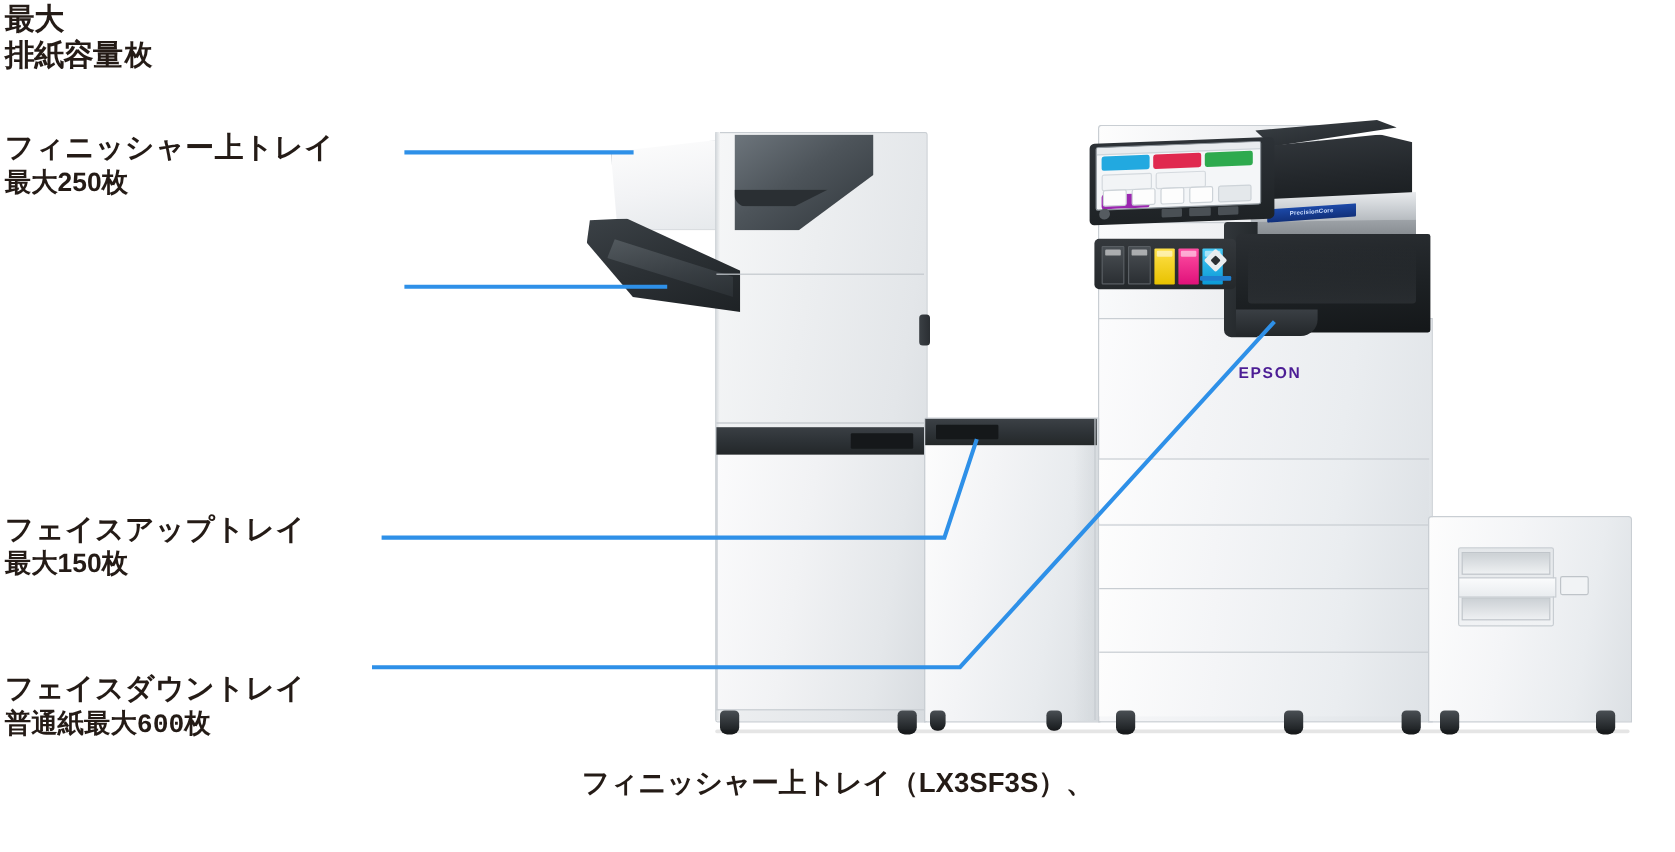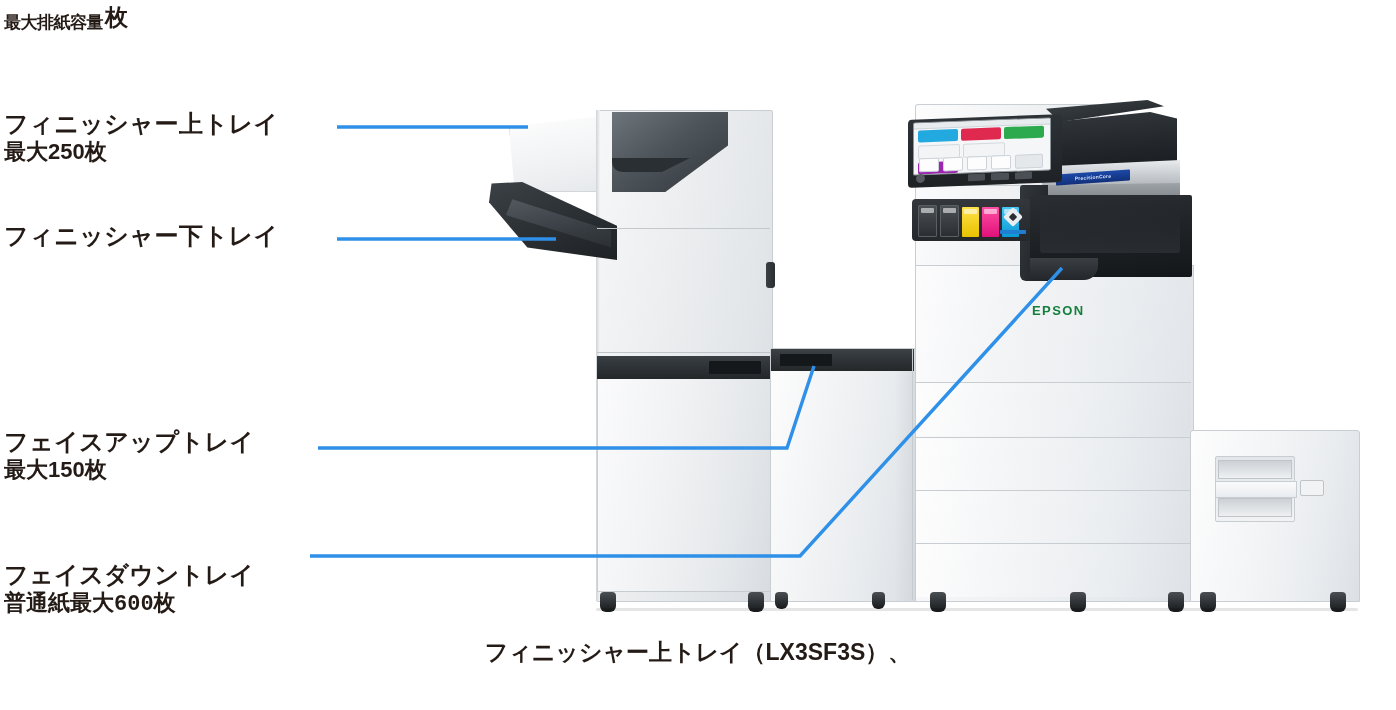--- a/index.html
+++ b/index.html
@@ -5,21 +5,21 @@
   html,body{margin:0;padding:0;}
   body{
     width:1396px;height:710px;background:#ffffff;
     font-family:"Liberation Sans","DejaVu Sans",sans-serif;
     color:#241b16;overflow:hidden;position:relative;
   }
   .stage{position:absolute;inset:0;}
 
   
   .headline{position:absolute;left:4px;top:2px;display:flex;align-items:flex-end;}
-  .headline-lines{display:flex;font-weight:bold;font-size:17px;line-height:1.18;letter-spacing:-0.5px;padding-bottom:6px;}
+  .headline-lines{display:flex;flex-direction:column;font-weight:bold;font-size:25px;line-height:1.18;letter-spacing:-0.5px;padding-bottom:6px;}
   .headline-num{font-size:56px;font-weight:bold;line-height:1;letter-spacing:-1px;margin-left:22px;padding-bottom:2px;}
   .headline-unit{font-size:23px;font-weight:bold;padding-bottom:6px;margin-left:2px;}
 
   
   .callout{position:absolute;left:4px;}
   .callout .ttl{font-size:24px;font-weight:bold;letter-spacing:0.5px;line-height:1.18;white-space:nowrap;}
   .callout .sub{font-size:22px;font-weight:bold;letter-spacing:0px;line-height:1.25;white-space:nowrap;}
   #co1{top:110px;}
   #co2{top:222px;}
   #co3{top:428px;}
@@ -157,21 +157,21 @@
   .ink.m{background:linear-gradient(180deg,#ff4fa3 0%,#e0117a 100%);}
   .ink.c{background:linear-gradient(180deg,#45c8f5 0%,#0b9ad6 100%);}
   .ink .cap{position:absolute;left:2px;top:2px;right:2px;height:5px;background:rgba(255,255,255,.55);border-radius:1px;}
   .ink-diamond{position:absolute;left:1006px;top:210px;width:14px;height:14px;
     background:#e9edf0;transform:rotate(45deg);border-radius:2px;}
   .ink-diamond:after{content:"";position:absolute;left:4px;top:4px;width:6px;height:6px;background:#2b2f33;border-radius:1px;}
   .ink-bar{position:absolute;left:1000px;top:230px;width:26px;height:4px;background:#1f7fd0;border-radius:1px;}
 
   
   .epson-logo{position:absolute;left:1032px;top:303px;font-size:13px;letter-spacing:1.4px;
-    color:#15803d;font-weight:bold;}
+    color:#4c1d95;font-weight:bold;}
 
   
   .drawer{position:absolute;left:916px;top:0;width:275px;height:53px;
     background:linear-gradient(100deg,#fdfdfd 0%,#f4f5f7 35%,#eaedf0 72%,#dee2e6 100%);
     border-top:1px solid #c8cdd2;}
   .d1{top:382px;} .d2{top:437px;} .d3{top:490px;} .d4{top:543px;}
 
   
   .cab{position:absolute;left:1190px;top:430px;width:168px;height:170px;
     background:linear-gradient(100deg,#fdfdfd 0%,#f4f5f7 40%,#e9ecef 75%,#dce0e4 100%);
@@ -204,21 +204,20 @@
       <span>排紙容量</span>
     </div>
     <div class="headline-unit">枚</div>
   </div>
 
   <div class="callout" id="co1">
     <div class="ttl">フィニッシャー上トレイ</div>
     <div class="sub">最大250枚</div>
   </div>
   <div class="callout" id="co2">
-    <div class="ttl">フィニッシャー下トレイ</div>
   </div>
   <div class="callout" id="co3">
     <div class="ttl">フェイスアップトレイ</div>
     <div class="sub">最大150枚</div>
   </div>
   <div class="callout" id="co4">
     <div class="ttl">フェイスダウントレイ</div>
     <div class="sub">普通紙最大600枚</div>
   </div>
 

